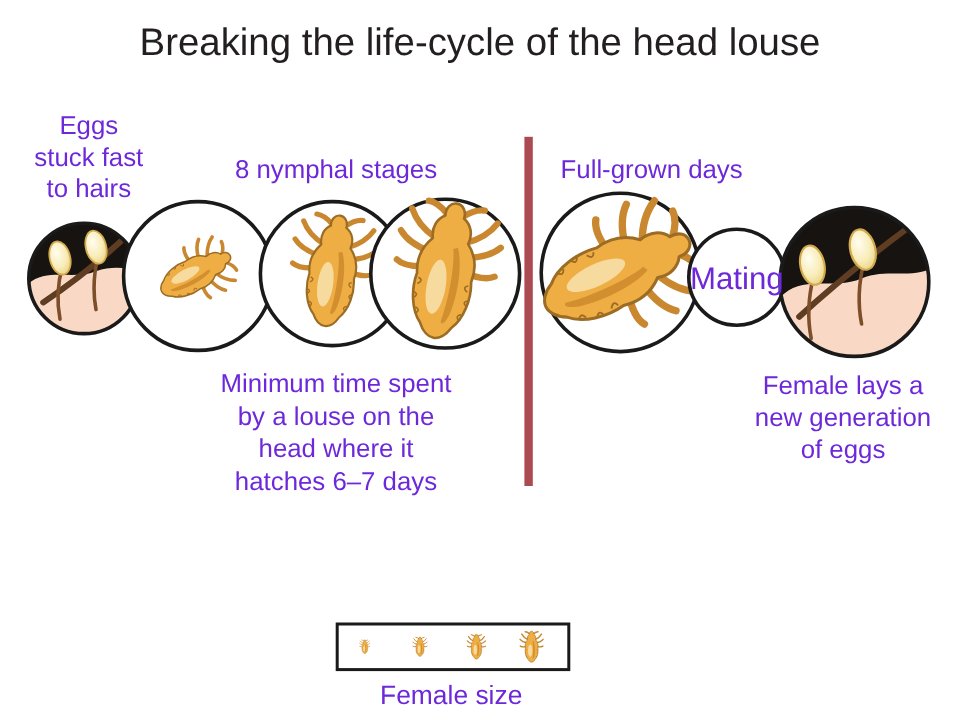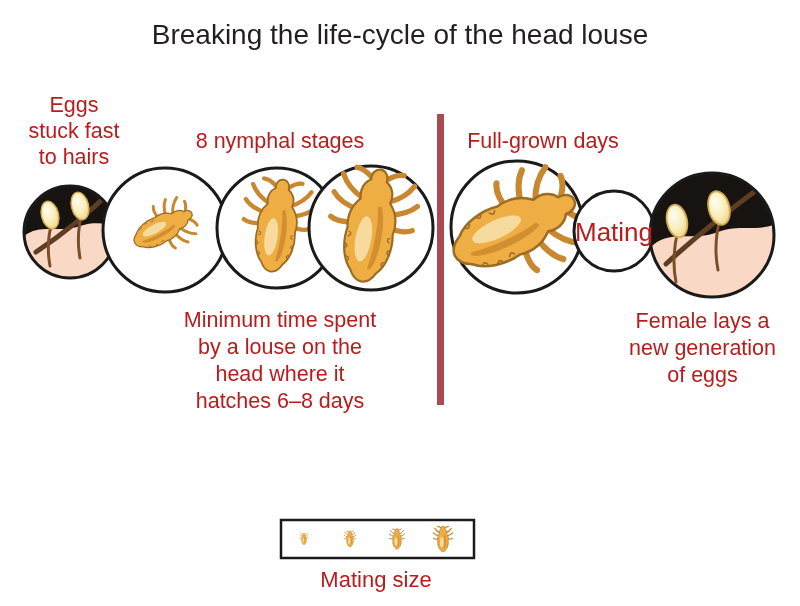--- a/index.html
+++ b/index.html
@@ -3,25 +3,25 @@
 <meta charset="utf-8">
 <style>
   html,body{margin:0;padding:0;background:#fff;}
   .stage{
     position:relative;width:800px;height:606px;background:#ffffff;
     font-family:"Liberation Sans", sans-serif;color:#231f20;overflow:hidden;
   }
   .gfx{position:absolute;left:0;top:0;}
   .label{
     position:absolute;text-align:center;white-space:pre-line;
-    font-size:21.5px;line-height:26px;color:#b91c1c;
+    font-size:21.5px;line-height:26px;color:#6d28d9;
   }
   .title{
     position:absolute;left:0;right:0;top:19px;text-align:center;
-    font-size:28px;line-height:32px;color:#231f20;
+    font-size:32px;line-height:32px;color:#231f20;
   }
   .left-align{text-align:left;}
   .lh27{line-height:27px;}
   .actual{font-size:22px;}
   
   .leg{fill:none;stroke:#c9882f;stroke-width:6;stroke-linecap:round;}
   .lbody{fill:#efae44;stroke:#9c6b24;stroke-width:2.5;stroke-linejoin:round;}
   .lshade{fill:#c07a22;opacity:.6;}
   .lhilite{fill:#f8e3ae;opacity:.85;}
   .lseg{fill:none;stroke:#9c6b24;stroke-width:1.5;}
@@ -155,24 +155,24 @@
 to hairs</div>
 
   <div class="label" style="left:180px;top:128px;width:200px;">8 nymphal stages</div>
 
   <div class="label" style="left:443px;top:128px;width:200px;">Full-grown days</div>
 
 
   <div class="label lh27" style="left:150px;top:307px;width:260px;">Minimum time spent
 by a louse on the
 head where it
-hatches 6–8 days</div>
+hatches 6–7 days</div>
 
 
   <div class="label lh27" style="left:600px;top:308px;width:205px;">Female lays a
 new generation
 of eggs</div>
 
   <div class="label" style="left:574px;top:219px;width:80px;font-size:26px;">Mating</div>
 
-  <div class="label actual" style="left:276px;top:567px;width:200px;">Mating size</div>
+  <div class="label actual" style="left:276px;top:567px;width:200px;">Female size</div>
 
 </div>
 
 </body></html>

